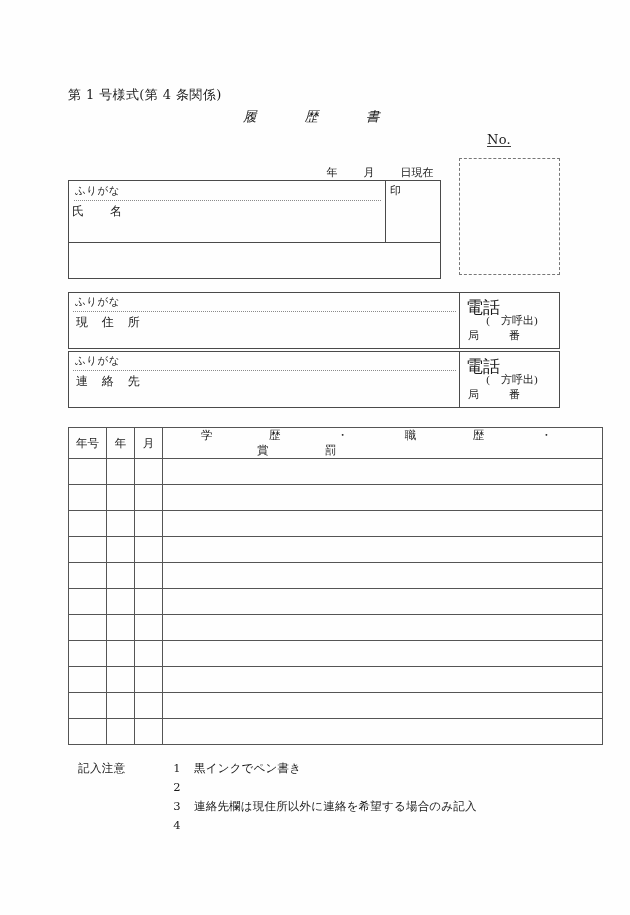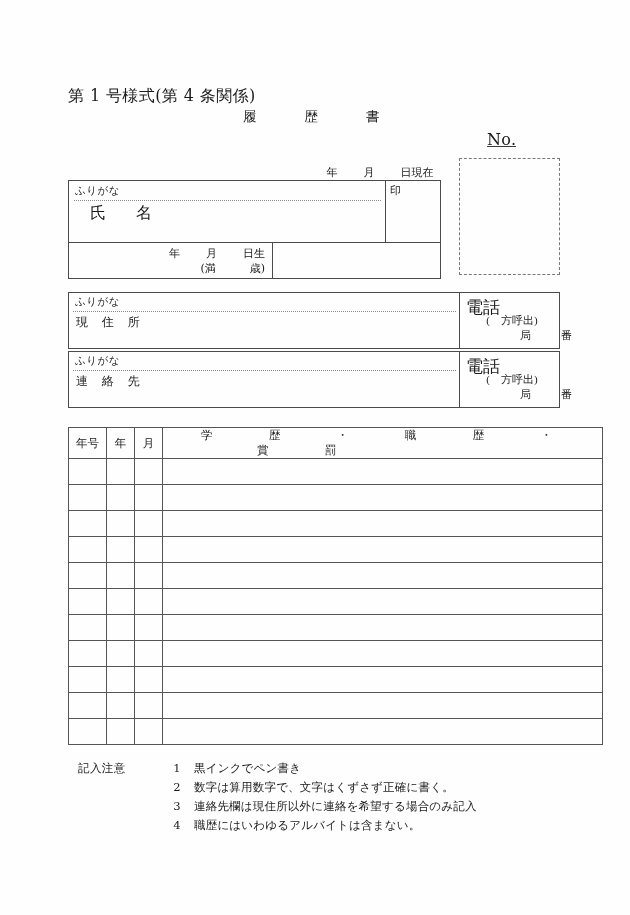--- a/index.html
+++ b/index.html
@@ -20,38 +20,39 @@
     inset: 0;
     background: #fefefe;
   }
 
   
   .abs { position: absolute; box-sizing: border-box; }
 
   
   #form-code {
     left: 68px; top: 86px;
-    font-size: 16px;
+    font-size: 13px;
     letter-spacing: 0.4px;
     white-space: nowrap;
   }
   #doc-title {
     left: 195px; top: 108px;
     width: 230px;
     font-size: 13.5px;
     text-align: left;
     letter-spacing: 48px;
     text-indent: 48px;
     white-space: nowrap;
+    font-style: italic;
   }
 
   
   #photo-no-label {
     left: 487px; top: 134px;
-    font-size: 16px;
+    font-size: 13px;
     border-bottom: 1px solid #3a3a3a;
     padding-bottom: 0px;
     line-height: 12px;
     letter-spacing: 0.3px;
   }
   #photo-box {
     left: 459px; top: 158px;
     width: 101px; height: 117px;
     border: 1.6px dashed #777;
   }
@@ -81,22 +82,22 @@
     left: 6px; top: 3px;
     font-size: 10.5px;
     letter-spacing: 0.5px;
   }
   #name-furigana-rule {
     left: 5px; top: 19px;
     width: 307px;
     border-top: 1.3px dotted #8a8a8a;
   }
   #name-label {
-    left: 21px; top: 22px;
-    font-size: 16px;
+    left: 3px; top: 22px;
+    font-size: 12px;
     letter-spacing: 7px;
   }
   #seal-cell {
     left: 317px; top: 0;
     width: 56px; height: 100%;
   }
   #seal-label {
     left: 4px; top: 2px;
     font-size: 11px;
   }
@@ -170,24 +171,24 @@
   }
   .tel-callthru {
     left: 6px; top: 20px;
     width: 92px;
     font-size: 11px;
     text-align: center;
     white-space: nowrap;
     font-family: Liberation Serif, serif;
   }
   .tel-exchange {
-    left: 28px; top: 35px;
+    left: 8px; top: 35px;
     width: 84px;
     font-size: 11px;
-    text-align: right;
+    text-align: left;
     white-space: nowrap;
   }
   .tel-exchange .eg { display:inline-block; width: 30px; }
 
   
   #history-table {
     left: 68px; top: 427px;
     width: 492px;
     border-collapse: collapse;
     table-layout: fixed;
@@ -256,28 +257,20 @@
       <div class="abs" id="name-furigana-label">ふりがな</div>
       <div class="abs" id="name-furigana-rule"></div>
       <div class="abs" id="name-label">氏　名</div>
     </div>
     <div class="abs" id="seal-cell">
       <div class="abs" id="seal-label">印</div>
     </div>
   </div>
 
   <div class="abs" id="birth-block">
-    <div class="abs" id="birth-date-cell">
-      <div class="abs" id="birth-date-line">
-        <span>年</span><span class="gap-w"></span><span>月</span><span class="gap-w"></span><span>日生</span>
-      </div>
-      <div class="abs" id="birth-age-line">
-        <span>(満</span><span class="gap-n"></span><span>歳)</span>
-      </div>
-    </div>
     <div class="abs" style="left:204px;top:0;width:169px;height:100%;"></div>
   </div>
 
   <div class="abs addr-block" id="addr-current">
     <div class="abs addr-main">
       <div class="abs addr-furigana">ふりがな</div>
       <div class="abs addr-rule"></div>
       <div class="abs addr-label">現 住 所</div>
     </div>
     <div class="abs tel-cell">
@@ -384,25 +377,23 @@
   </table>
 
   <div class="abs" id="notes">
       <div class="note-row">
         <span class="note-title">記入注意</span>
         <span class="note-num">1</span>
         <span class="note-text">黒インクでペン書き</span>
       </div>
       <div class="note-row">
         <span class="note-num">2</span>
-        <span class="note-text">数字は算用数字で、文字はくずさず正確に書く。</span>
       </div>
       <div class="note-row">
         <span class="note-num">3</span>
         <span class="note-text">連絡先欄は現住所以外に連絡を希望する場合のみ記入</span>
       </div>
       <div class="note-row">
         <span class="note-num">4</span>
-        <span class="note-text">職歴にはいわゆるアルバイトは含まない。</span>
       </div>
     </div>
 
 </div>
 
 </body></html>

